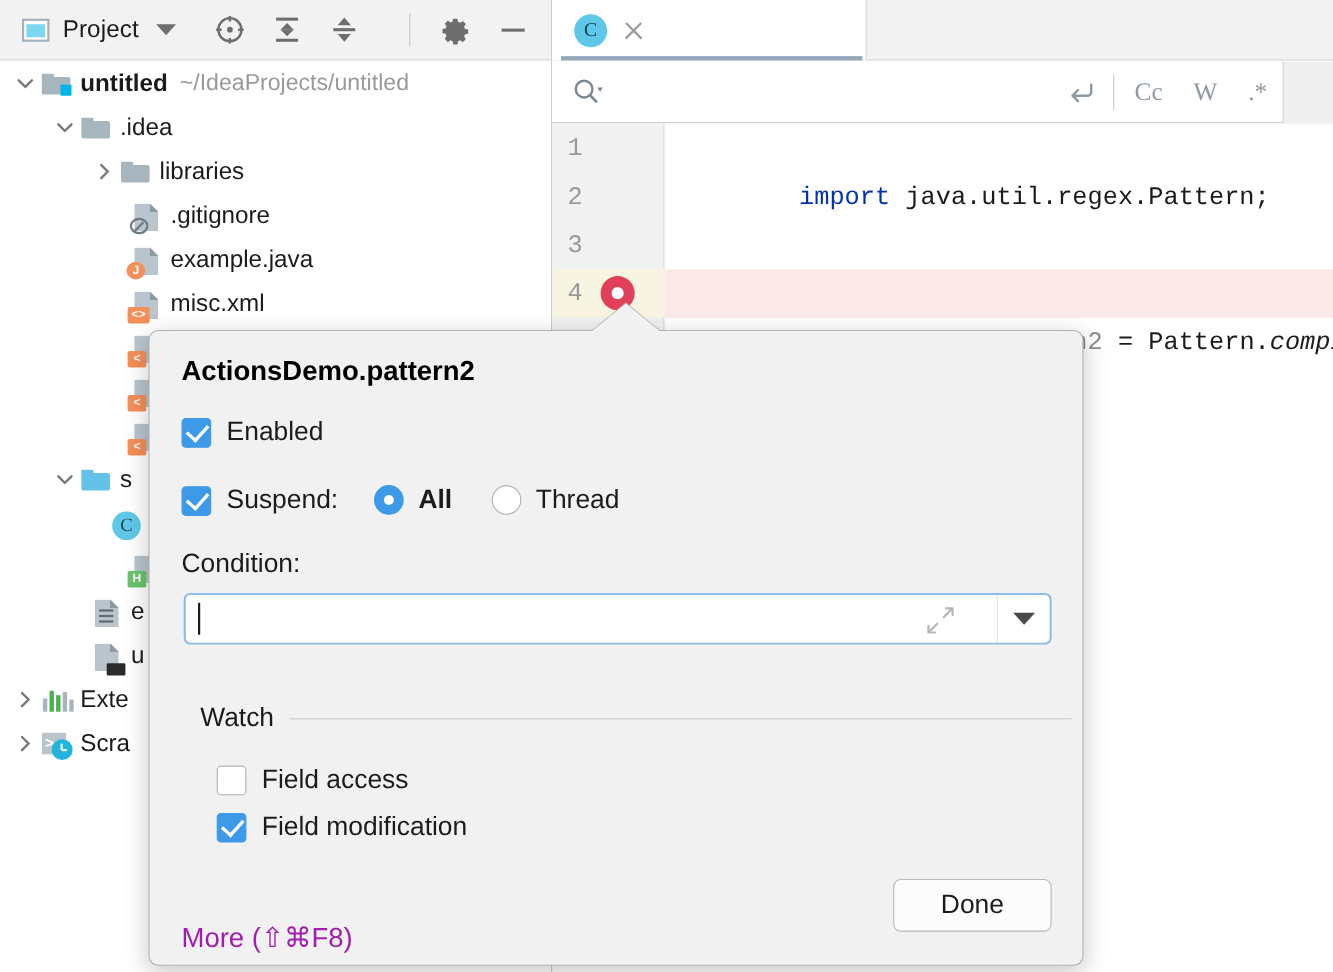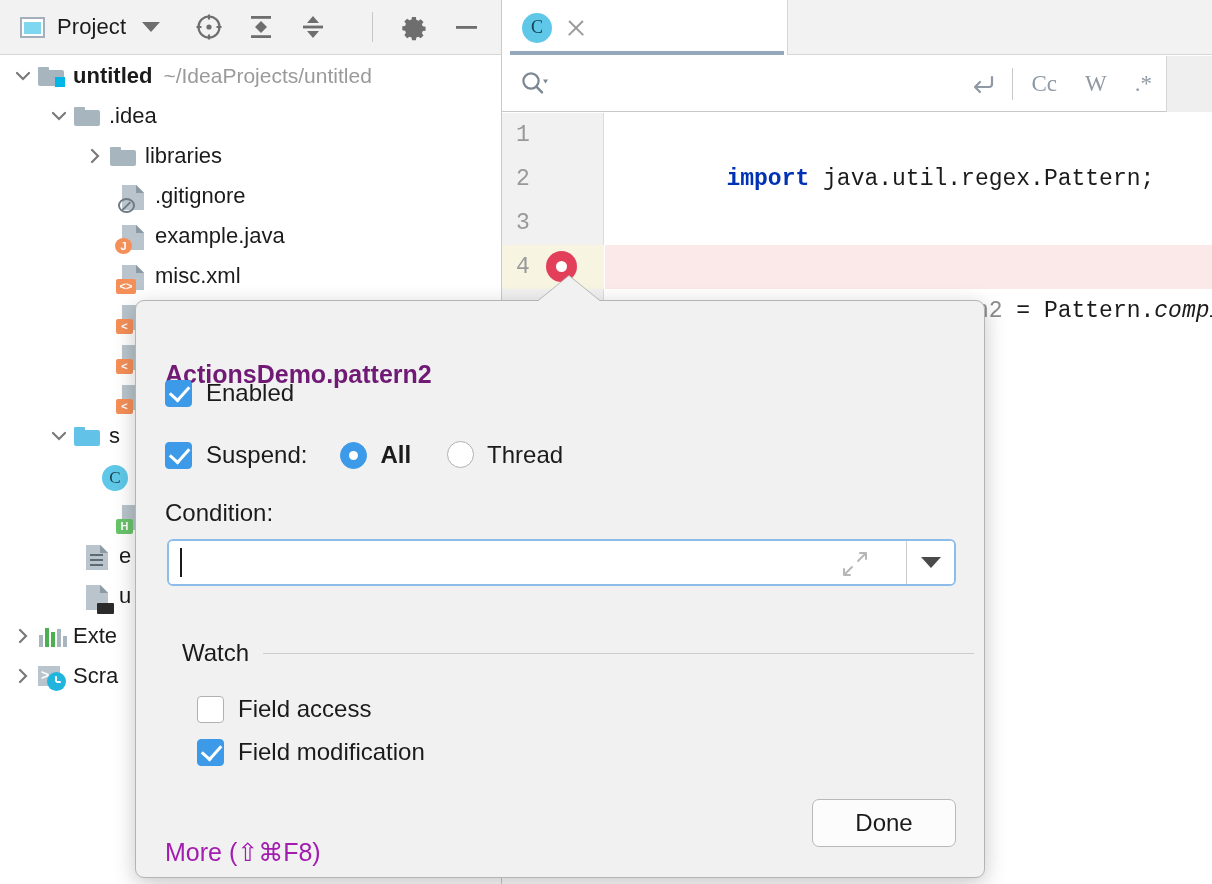--- a/index.html
+++ b/index.html
@@ -170,21 +170,21 @@
     border-right:1px solid #dcdcdc;
   }
   #code { position:absolute; left:103px; top:113px; right:0; bottom:0; background:#ffffff;
           font-family:"Liberation Mono", monospace; }
   .ln {
     position:absolute; left:0; width:102px; height:44px; line-height:44px; text-align:left;
     padding-left:14px; font-size:23px; color:#999999; font-family:"Liberation Mono", monospace;
   }
   .cl { position:absolute; left:0; right:0; height:44px; line-height:44px; font-size:23px;
         white-space:pre; padding-left:11px; }
-  .kw  { color:#0033b3; font-weight:bold; }
+  .kw  { color:#0033b3; font-weight:normal; }
   .plain { color:#1b1b1b; }
   .dim { color:#8d8d8d; }
   .ital { font-style:italic; color:#1b1b1b; }
   .hl-bp-gutter { background:#f7f5e2; }
   .hl-bp-line { background:#fbe8e8; }
   .bp-dot {
     position:absolute; left:44px; top:6px; width:31px; height:31px; border-radius:50%;
     background:#e2405a;
     display:flex; align-items:center; justify-content:center;
   }
@@ -198,21 +198,21 @@
     z-index: 50;
   }
   #bp-arrow {
     position:absolute; left:537px; top:276px; width:0; height:0;
     border-left:32px solid transparent; border-right:32px solid transparent;
     border-bottom:26px solid #f1f1f1;
     filter: drop-shadow(0 -1px 0 #b4b4b4);
     z-index: 51;
   }
   #bp-title {
-    position:absolute; left:29px; top:22px; font-size:25px; font-weight:bold; color:#701a75;margin-top:37px;
+    position:absolute; left:29px; top:22px; font-size:25px; font-weight:bold; color:#000000;
   }
   .cbrow { position:absolute; display:flex; align-items:center; }
   .cbox {
     width:27px; height:27px; border-radius:4px; flex:0 0 27px;
     display:flex; align-items:center; justify-content:center;
   }
   .cbox.on { background:#3d9ae8; border:1px solid #3d9ae8; }
   .cbox.off { background:#ffffff; border:1.6px solid #b1b1b1; }
   .cbox.on::after {
     content:""; width:9px; height:16px; border:solid #ffffff;
@@ -603,21 +603,21 @@
     <div id="bp-title">ActionsDemo.pattern2</div>
 
     <div class="cbrow" style="left:29px; top:78px;">
       <span class="cbox on"></span>
       <span class="cblabel">Enabled</span>
     </div>
 
     <div class="cbrow" style="left:29px; top:140px;">
       <span class="cbox on"></span>
       <span class="cblabel">Suspend:</span>
-      <span style="display:inline-flex; align-items:flex-end; margin-left:33px;">
+      <span style="display:inline-flex; align-items:flex-start; margin-left:33px;">
         <span class="rbox on"></span>
         <span class="rlabel sel">All</span>
       </span>
       <span style="display:inline-flex; align-items:flex-start; margin-left:36px;">
         <span class="rbox off"></span>
         <span class="rlabel">Thread</span>
       </span>
     </div>
 
     <div id="cond-label">Condition:</div>

